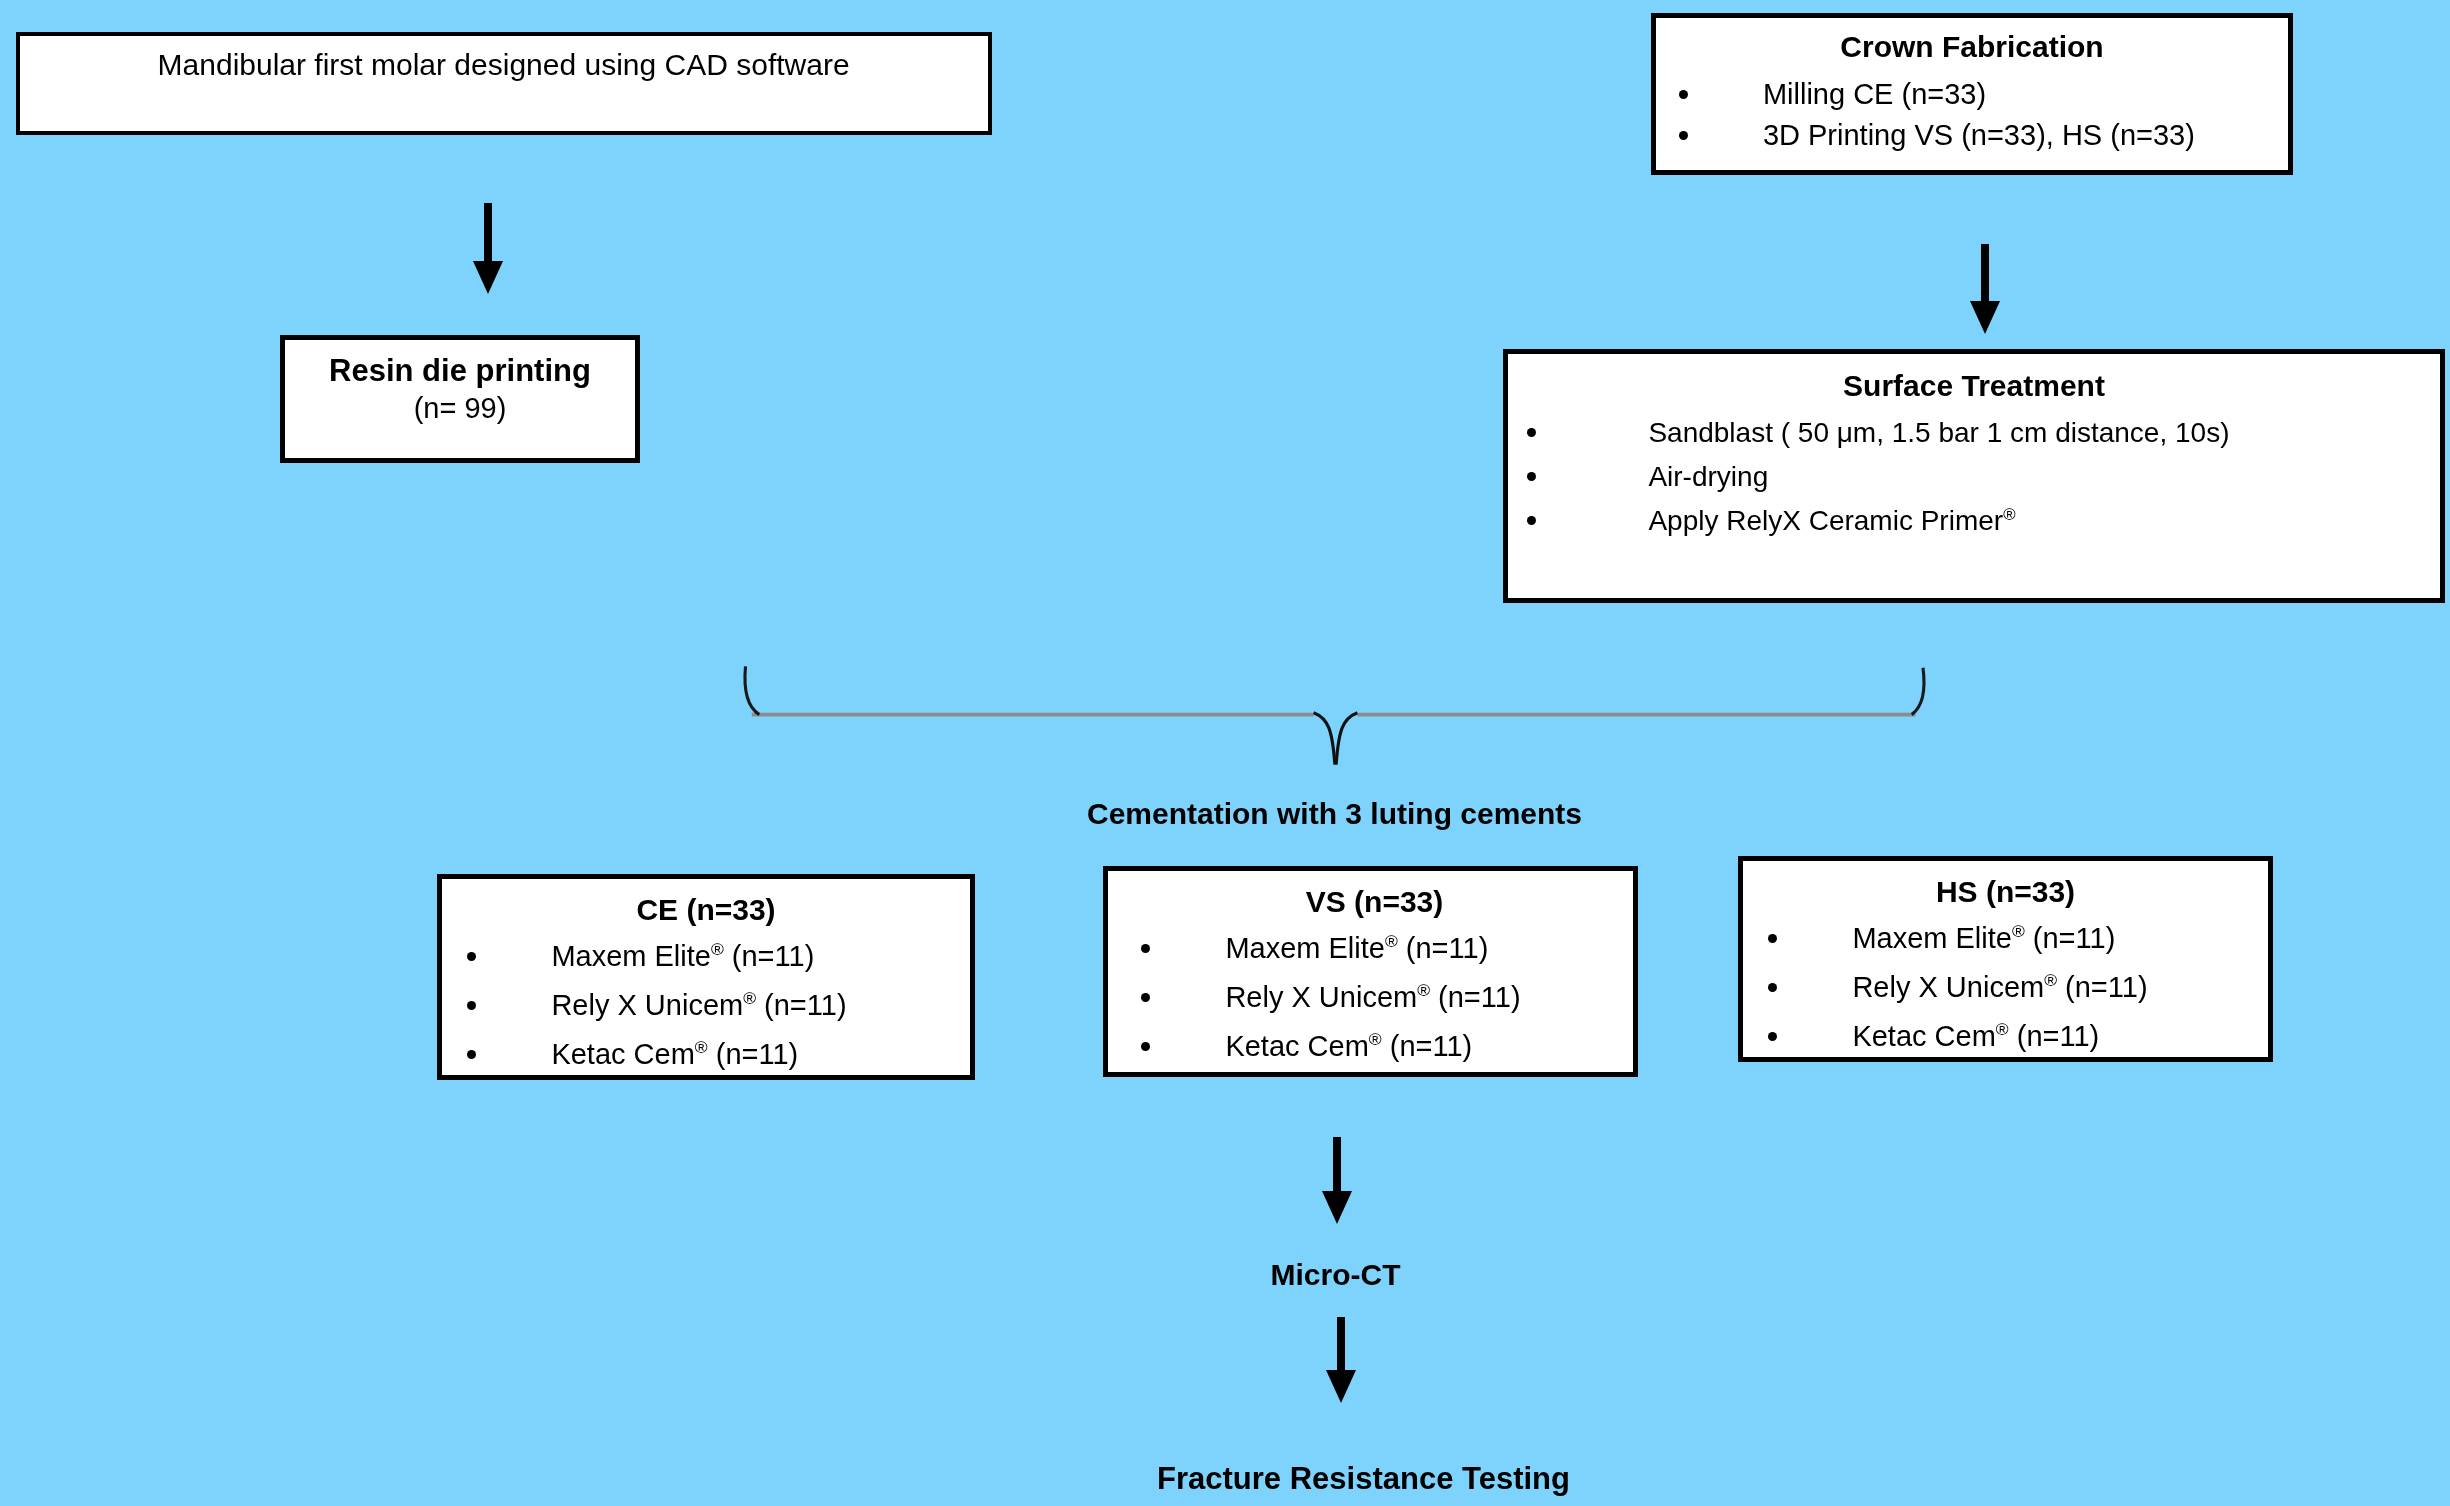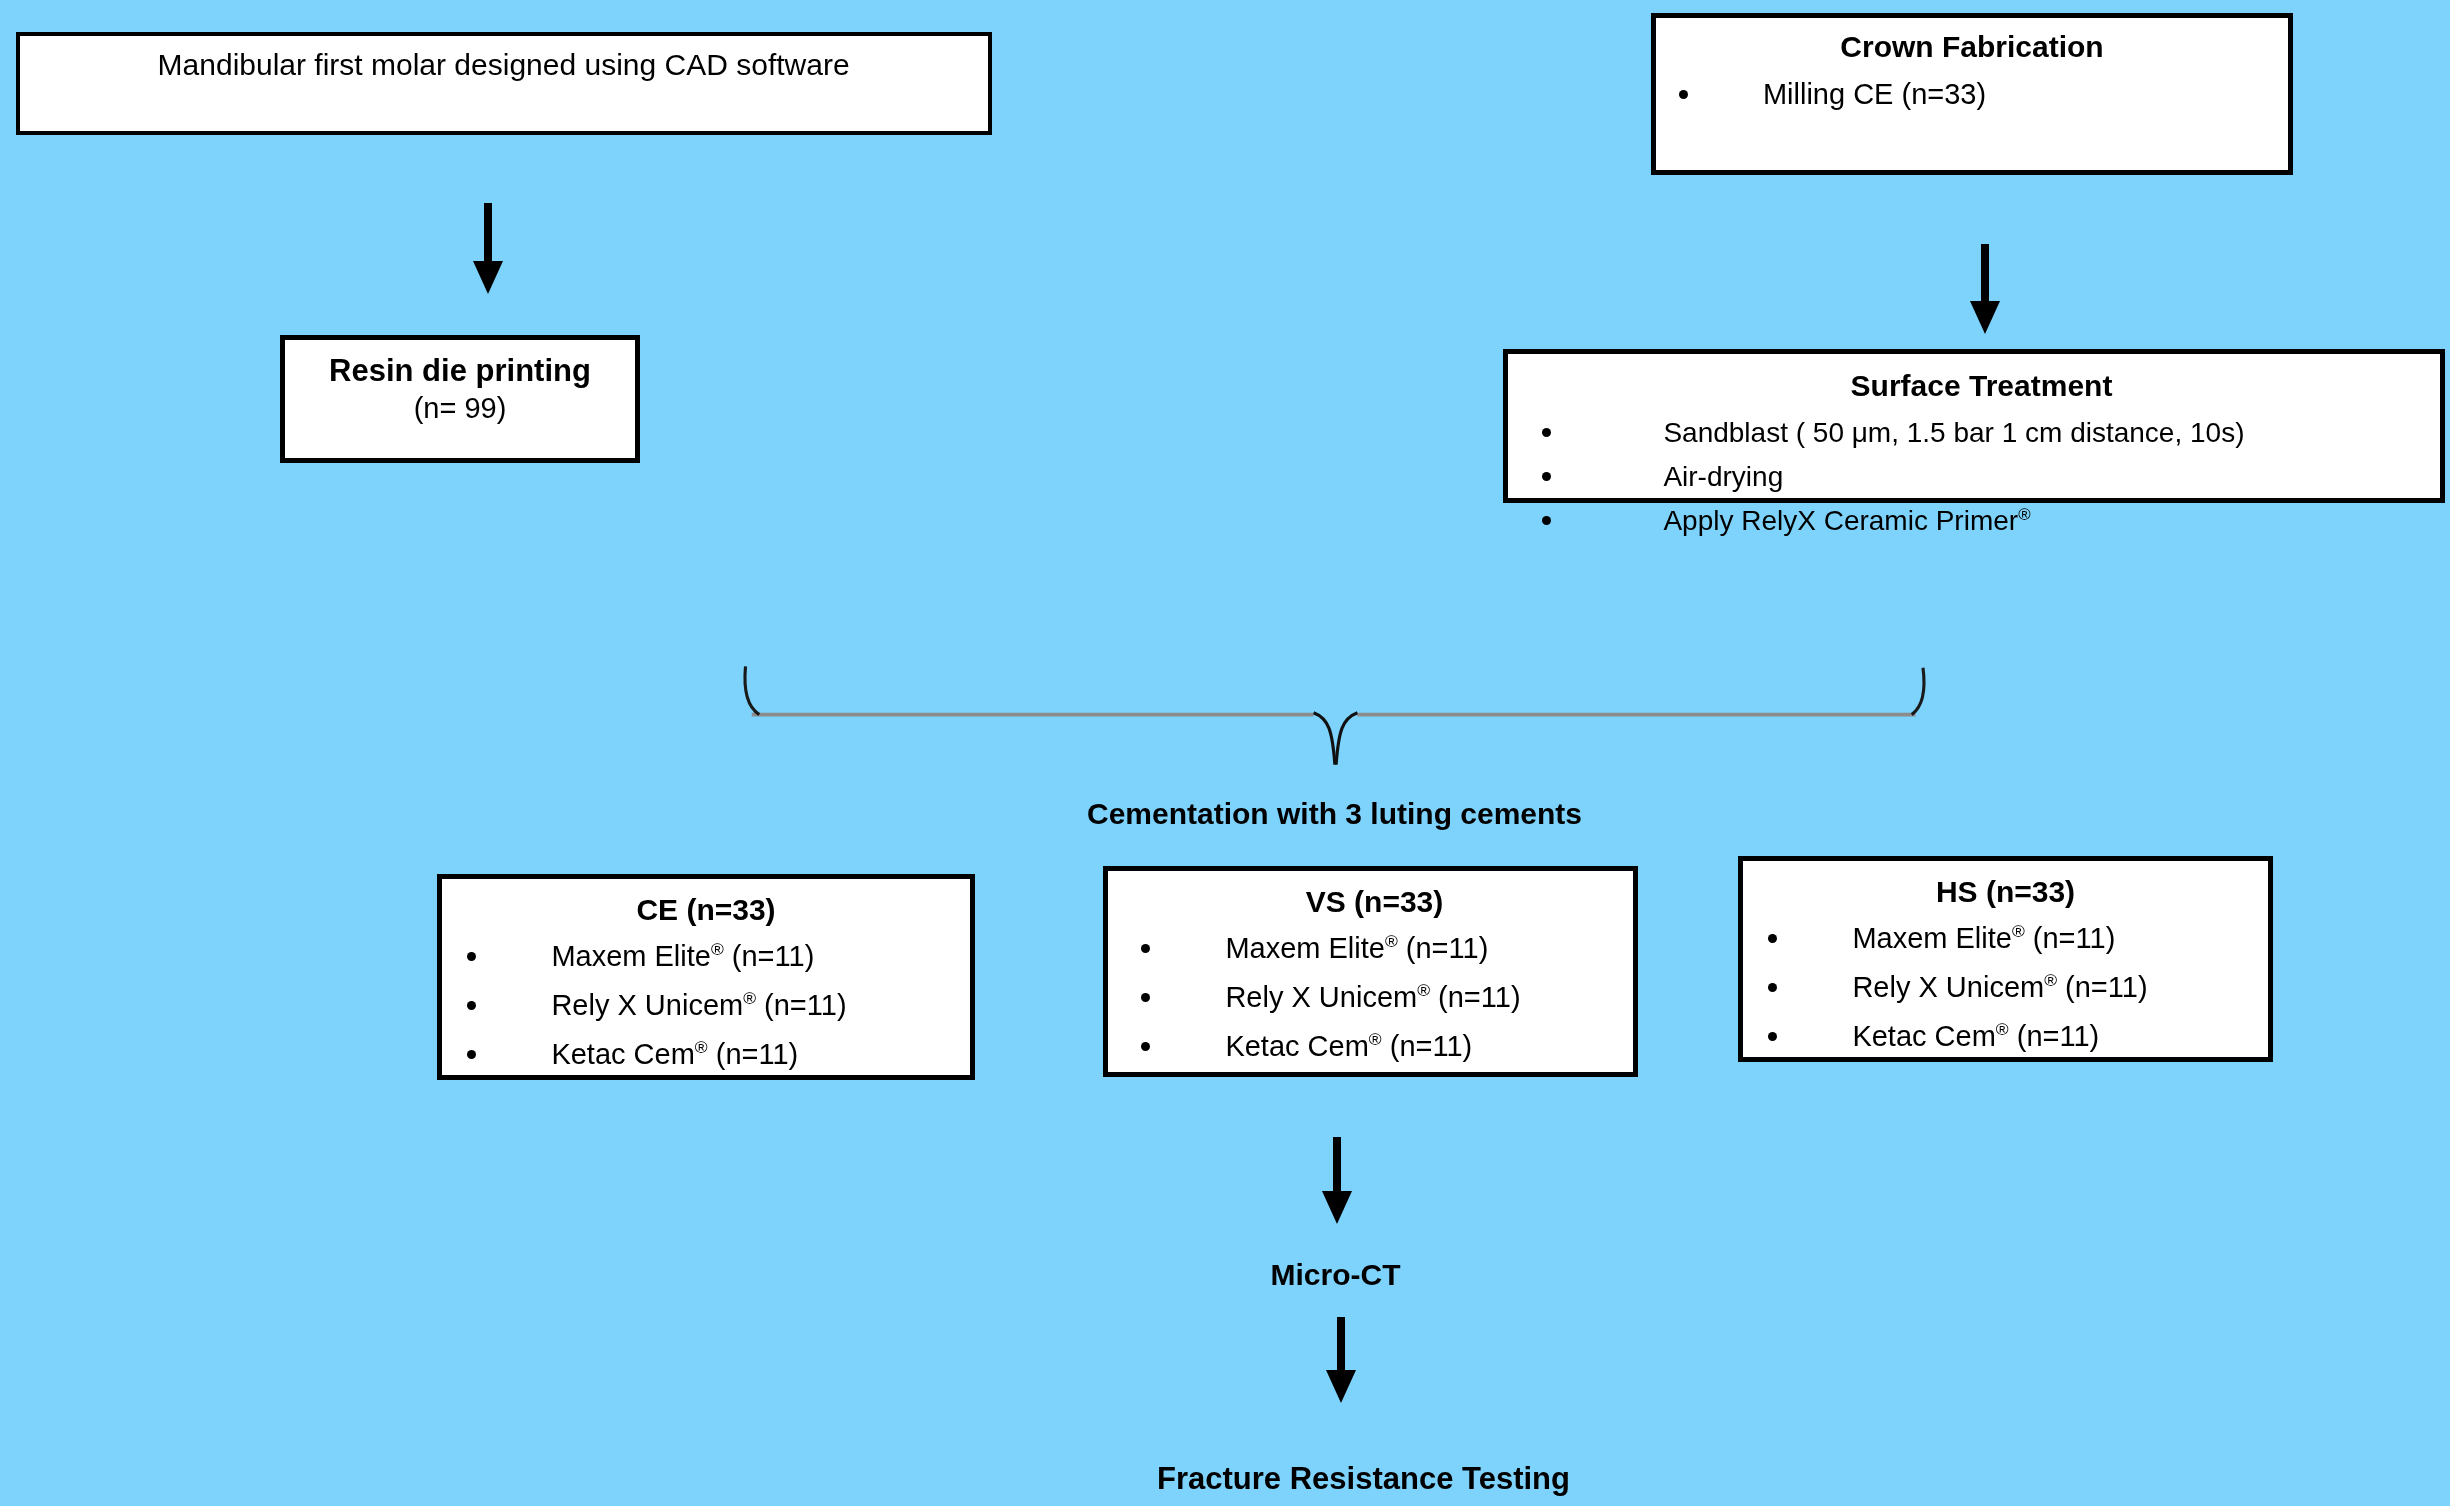--- a/index.html
+++ b/index.html
@@ -52,21 +52,21 @@
   }
   #resin-box{left:280px;top:335px;width:360px;height:128px;padding-top:13px;}
   #resin-box .box-title{font-size:31px;}
   #resin-box .box-sub{
     font-size:29px;line-height:38px;text-align:center;
   }
   #crown-box{left:1651px;top:13px;width:642px;height:162px;padding-top:11.3px;}
   #crown-box .bullets{margin-top:8.8px;}
   #crown-box .bullet-row{height:41px;}
   #crown-box .dot{margin-left:22.5px;margin-right:75px;}
-  #surface-box{left:1503px;top:349px;width:942px;height:154px;padding-top:13.8px;padding-left:15px;}
+  #surface-box{left:1503px;top:349px;width:942px;height:254px;padding-top:13.8px;}
   #surface-box .bullets{margin-top:6.9px;}
   #surface-box .bullet-row{height:44px;gap:11px;}
   #surface-box .dot{margin-left:19px;margin-right:101px;}
   #surface-box .btext{font-size:28px;}
   .cement-box{padding-top:12.5px;}
   .cement-box .bullets{margin-top:4.4px;}
   .cement-box .bullet-row{height:49px;}
   .cement-box .dot{margin-left:25px;margin-right:75px;}
   #ce-box{left:437px;top:874px;width:538px;height:206px;}
   #vs-box{left:1103px;top:866px;width:535px;height:211px;padding-left:8px;}
@@ -124,20 +124,24 @@
     <div class="box-sub">(n= 99)</div>
   </div>
 
   <div class="box" id="crown-box">
     <div class="box-title">Crown Fabrication</div>
     <div class="bullets">
       <div class="bullet-row">
         <span class="dot"></span>
         <span class="btext"><span>Milling CE (n=33)</span><sup></sup><span></span></span>
       </div>
+      <div class="bullet-row">
+        <span class="dot"></span>
+        <span class="btext"><span>3D Printing VS (n=33), HS (n=33)</span><sup></sup><span></span></span>
+      </div>
     </div>
   </div>
 
   <div class="arrow" id="arrow-crown-surface">
     <div class="shaft"></div>
     <div class="head"></div>
   </div>
 
   <div class="box" id="surface-box">
     <div class="box-title">Surface Treatment</div>

